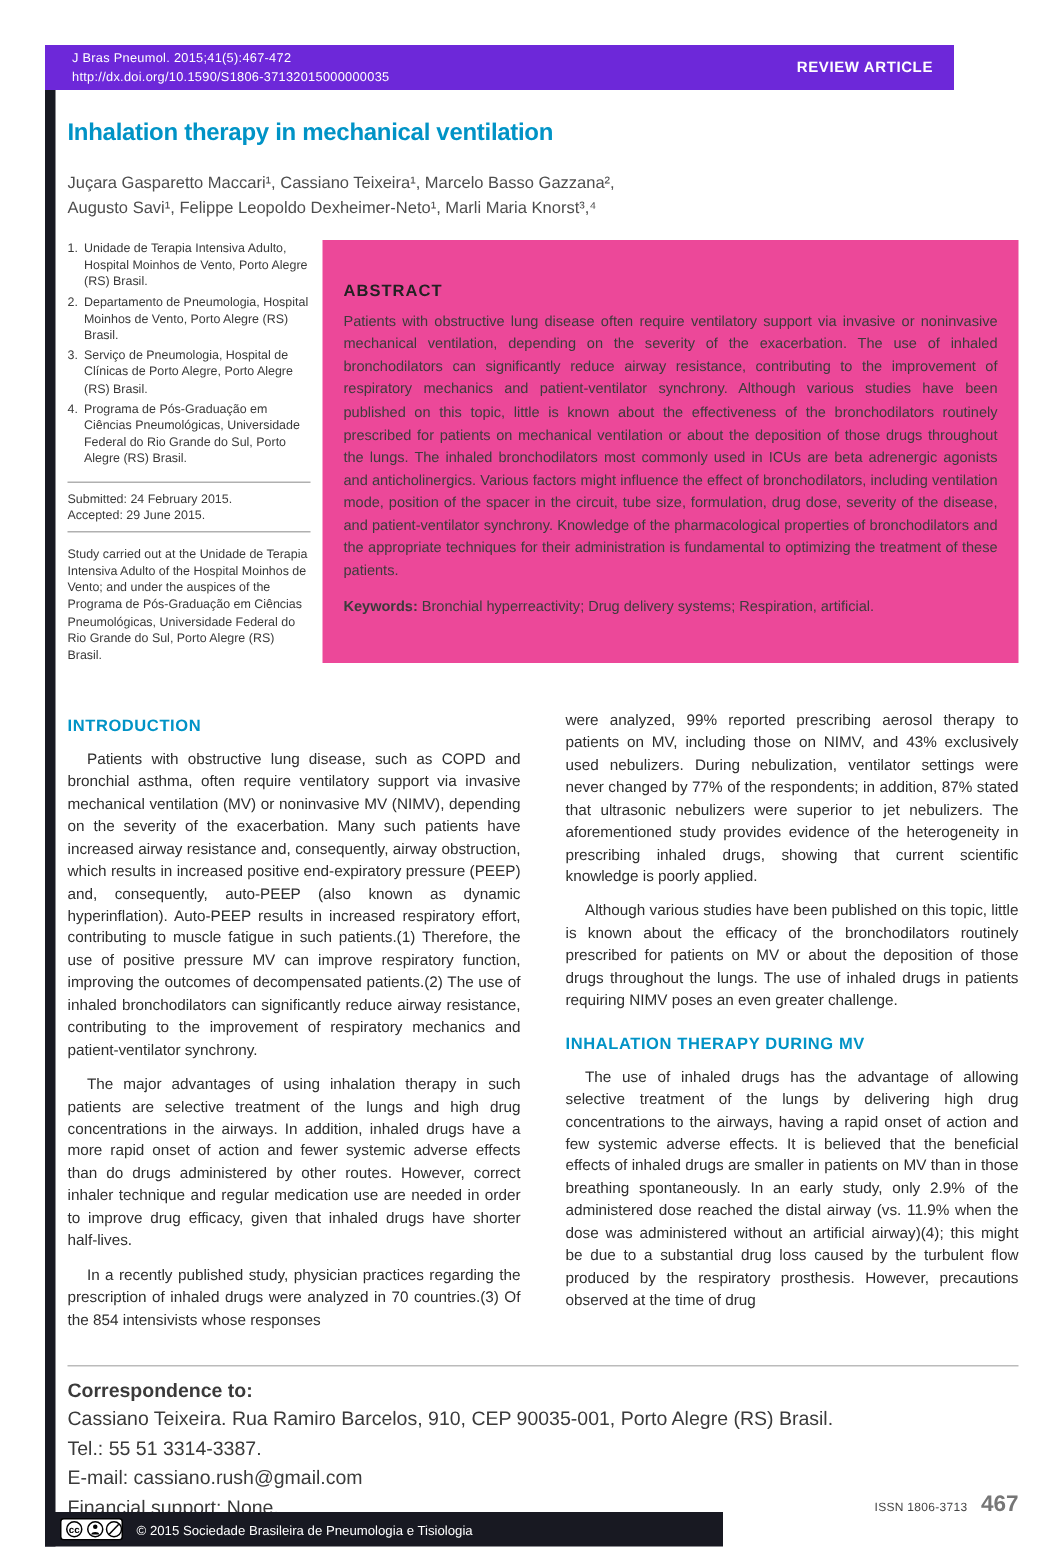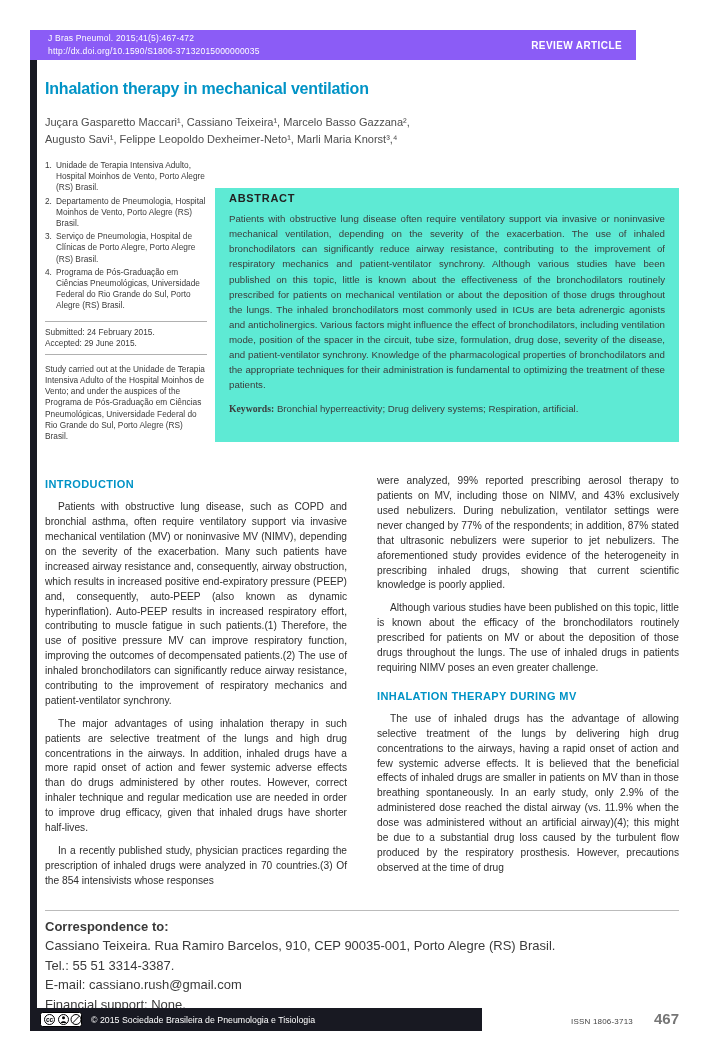--- a/index.html
+++ b/index.html
@@ -3,55 +3,55 @@
 <meta charset="utf-8">
 <style>
   * { margin:0; padding:0; box-sizing:border-box; }
   html,body { background:#ffffff; }
   .page {
     position:relative; width:709px; height:1043px; background:#ffffff;
     font-family:"Liberation Sans", sans-serif; color:#333; overflow:hidden; margin:0 auto;
   }
   .left-strip { position:absolute; left:30px; top:30px; width:7px; height:1001px; background:#181922; }
   .topbar {
-    position:absolute; left:30px; top:30px; width:606px; height:30px; background:#8b5cf6;
+    position:absolute; left:30px; top:30px; width:606px; height:30px; background:#6d28d9;
     color:#fff; display:flex; justify-content:space-between; align-items:center; padding:0 14px 0 18px;
   }
   .topbar-left { font-size:8.5px; line-height:1.5; letter-spacing:0.2px; }
   .topbar-right { font-size:10px; font-weight:bold; letter-spacing:0.4px; }
   .content { position:absolute; left:45px; top:70px; width:634px; }
   .masthead { display:flex; }
   .logo { width:172px; height:104px; flex:none; }
   .title-block { flex:1; padding-top:10px; }
   .title { color:#0093c6; font-size:16px; font-weight:bold; letter-spacing:-0.2px; margin-bottom:16px; }
   .authors { font-size:11px; color:#4d4d4d; line-height:1.55; }
   .info-row { display:flex; margin-top:12px; }
   .sidebar { width:162px; margin-right:8px; font-size:8.3px; color:#3a3a3a; line-height:1.35; }
   .aff { display:flex; margin-bottom:2px; }
   .aff-num { width:11px; flex:none; }
   .dates { border-top:1px solid #b0b0b0; border-bottom:1px solid #b0b0b0; padding:5px 0; margin:9px 0 9px 0; }
-  .abstract-box { flex:1; background:#5eead4; padding:4px 14px;margin-top:28px; }
+  .abstract-box { flex:1; background:#ec4899; padding:28px 14px; }
   .abstract-heading { font-size:11px; font-weight:bold; color:#222; letter-spacing:0.7px; margin-bottom:7px; }
   .abstract-text { font-size:9.7px; line-height:1.56; text-align:justify; color:#3c3c3c; }
   .keywords { margin-top:10px; font-size:9.7px; color:#3c3c3c; }
-  .keywords-label { font-weight:bold;font-family:Liberation Serif, serif; }
+  .keywords-label { font-weight:bold; }
   .body-cols { display:flex; gap:30px; margin-top:32px; }
   .col { flex:1; font-size:10.2px; line-height:1.46; text-align:justify; color:#2e2e2e; }
   .col p { margin-bottom:8px; }
   .col p.indent { text-indent:13px; }
   .section-heading { color:#0093c6; font-size:11px; font-weight:bold; letter-spacing:0.4px; margin:2px 0 8px 0; }
   .section-heading.mid { margin-top:12px; }
   .correspondence { margin-top:13px; padding-top:6px; border-top:1px solid #bbb; font-size:13px; line-height:1.5; color:#3a3a3a; }
   .corr-label { font-weight:bold; }
   .bottom-bar {
     position:absolute; left:30px; bottom:12px; width:452px; height:23px; background:#181922;
     color:#fff; display:flex; align-items:center; padding:0 10px; gap:9px;
   }
   .copyright { font-size:8.8px;text-align:center; }
-  .issn-block { position:absolute; right:30px; bottom:16px; display:flex; align-items:baseline; gap:21px; }
+  .issn-block { position:absolute; right:30px; bottom:32px; display:flex; align-items:baseline; gap:9px; }
   .issn { font-size:8px; color:#444; letter-spacing:0.2px; }
   .pagenum { font-size:15px; font-weight:bold; color:#767676; }
 </style>
 </head>
 <body>
 
 <div class="page">
 
   <div class="left-strip"></div>
 

